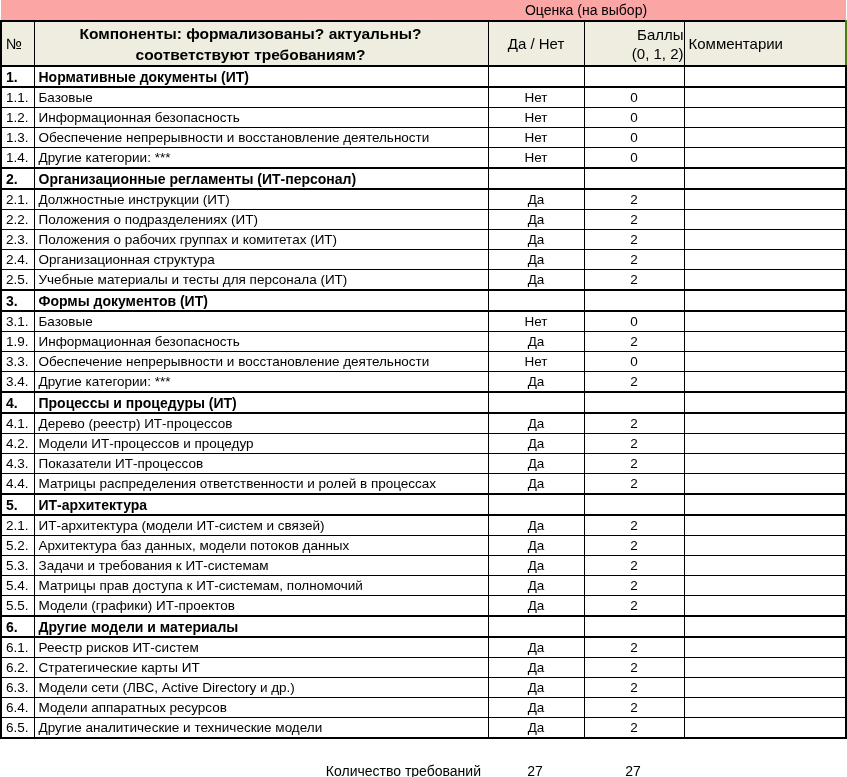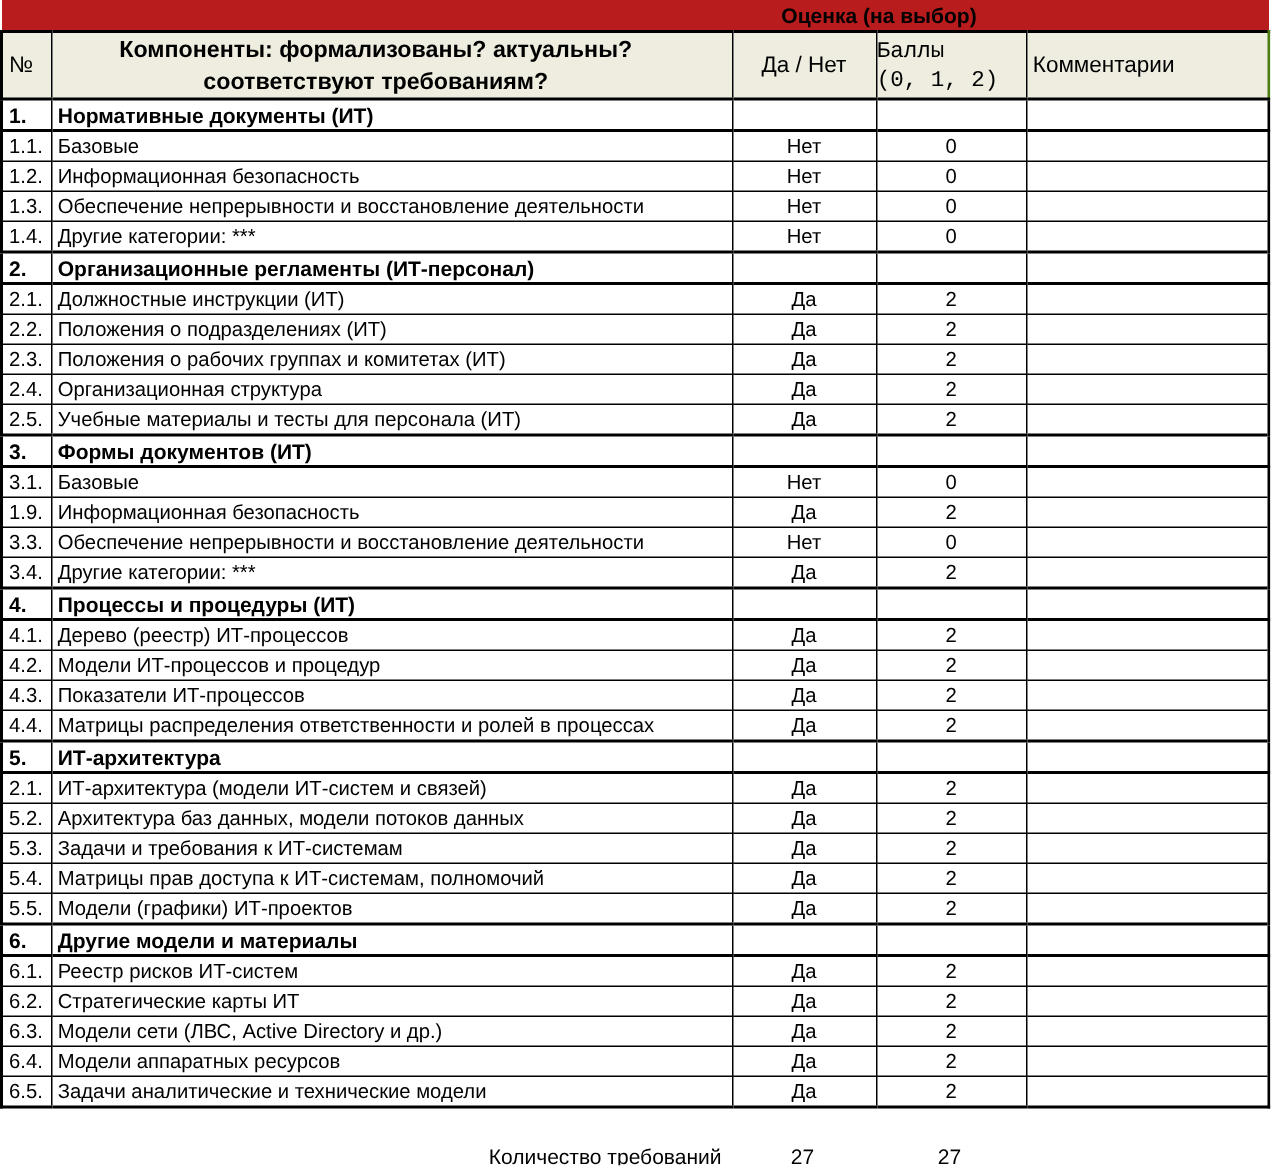--- a/index.html
+++ b/index.html
@@ -5,38 +5,38 @@
   html,body{margin:0;padding:0;background:#fff;}
   .page{
     width:847px;height:777px;background:#fff;position:relative;
     font-family:"Liberation Sans","DejaVu Sans",sans-serif;color:#000;
     overflow:hidden;
   }
   table.sheet{border-collapse:collapse;table-layout:fixed;width:845px;margin:0;}
   td{padding:0 4px;height:19px;overflow:hidden;white-space:nowrap;font-size:13.5px;vertical-align:middle;}
 
   
-  tr.minirow td{border:none;height:20px;background:#b91c1c;font-weight:bold;}
+  tr.minirow td{border:none;height:20px;background:#fca5a5;}
   td.oc-cell{
     border:1px solid #000;background:var(--header-bg);
     text-align:center;font-size:14px;
   }
   td.oc-right{border-left:1px solid #000;}
 
   
   tr.headrow td{
     background:var(--header-bg);
     border:1px solid #000;border-top:2px solid #000;border-bottom:2px solid #000;
     height:43px;font-size:15px;
   }
   tr.headrow td:first-child{border-left:2px solid #000;}
   tr.headrow td:last-child{border-right:2px solid #4d7c0f;}
   td.h-comp div{width:424px;white-space:normal;line-height:21px;font-weight:bold;font-size:15.5px;text-align:center;}
   td.h-center{text-align:center;}
-  td.h-points{text-align:left;line-height:19px;padding:0;font-family:Liberation Mono, monospace;}
+  td.h-points{text-align:right;line-height:19px;padding:0;}
 
   
   tr.datarow td, tr.sectionrow td{border:1px solid #000;}
   tr.datarow td:first-child, tr.sectionrow td:first-child{border-left:2px solid #000;}
   tr.datarow td:last-child, tr.sectionrow td:last-child{border-right:2px solid #000;}
   tr.sectionrow td{border-top:2px solid #000;border-bottom:2px solid #000;font-weight:bold;font-size:14px;}
   tr.lastrow td{border-bottom:2px solid #000;}
   td.c-center{text-align:center;}
 
   
@@ -300,21 +300,21 @@
         </tr>
         <tr class="datarow">
           <td>6.4.</td>
           <td>Модели аппаратных ресурсов</td>
           <td class="c-center">Да</td>
           <td class="c-center">2</td>
           <td></td>
         </tr>
         <tr class="datarow lastrow">
           <td>6.5.</td>
-          <td>Задачи аналитические и технические модели</td>
+          <td>Другие аналитические и технические модели</td>
           <td class="c-center">Да</td>
           <td class="c-center">2</td>
           <td></td>
         </tr>
       </tbody>
   </table>
 
   <div class="footer">
     <div class="frow">
       <div class="fc-num"></div>

